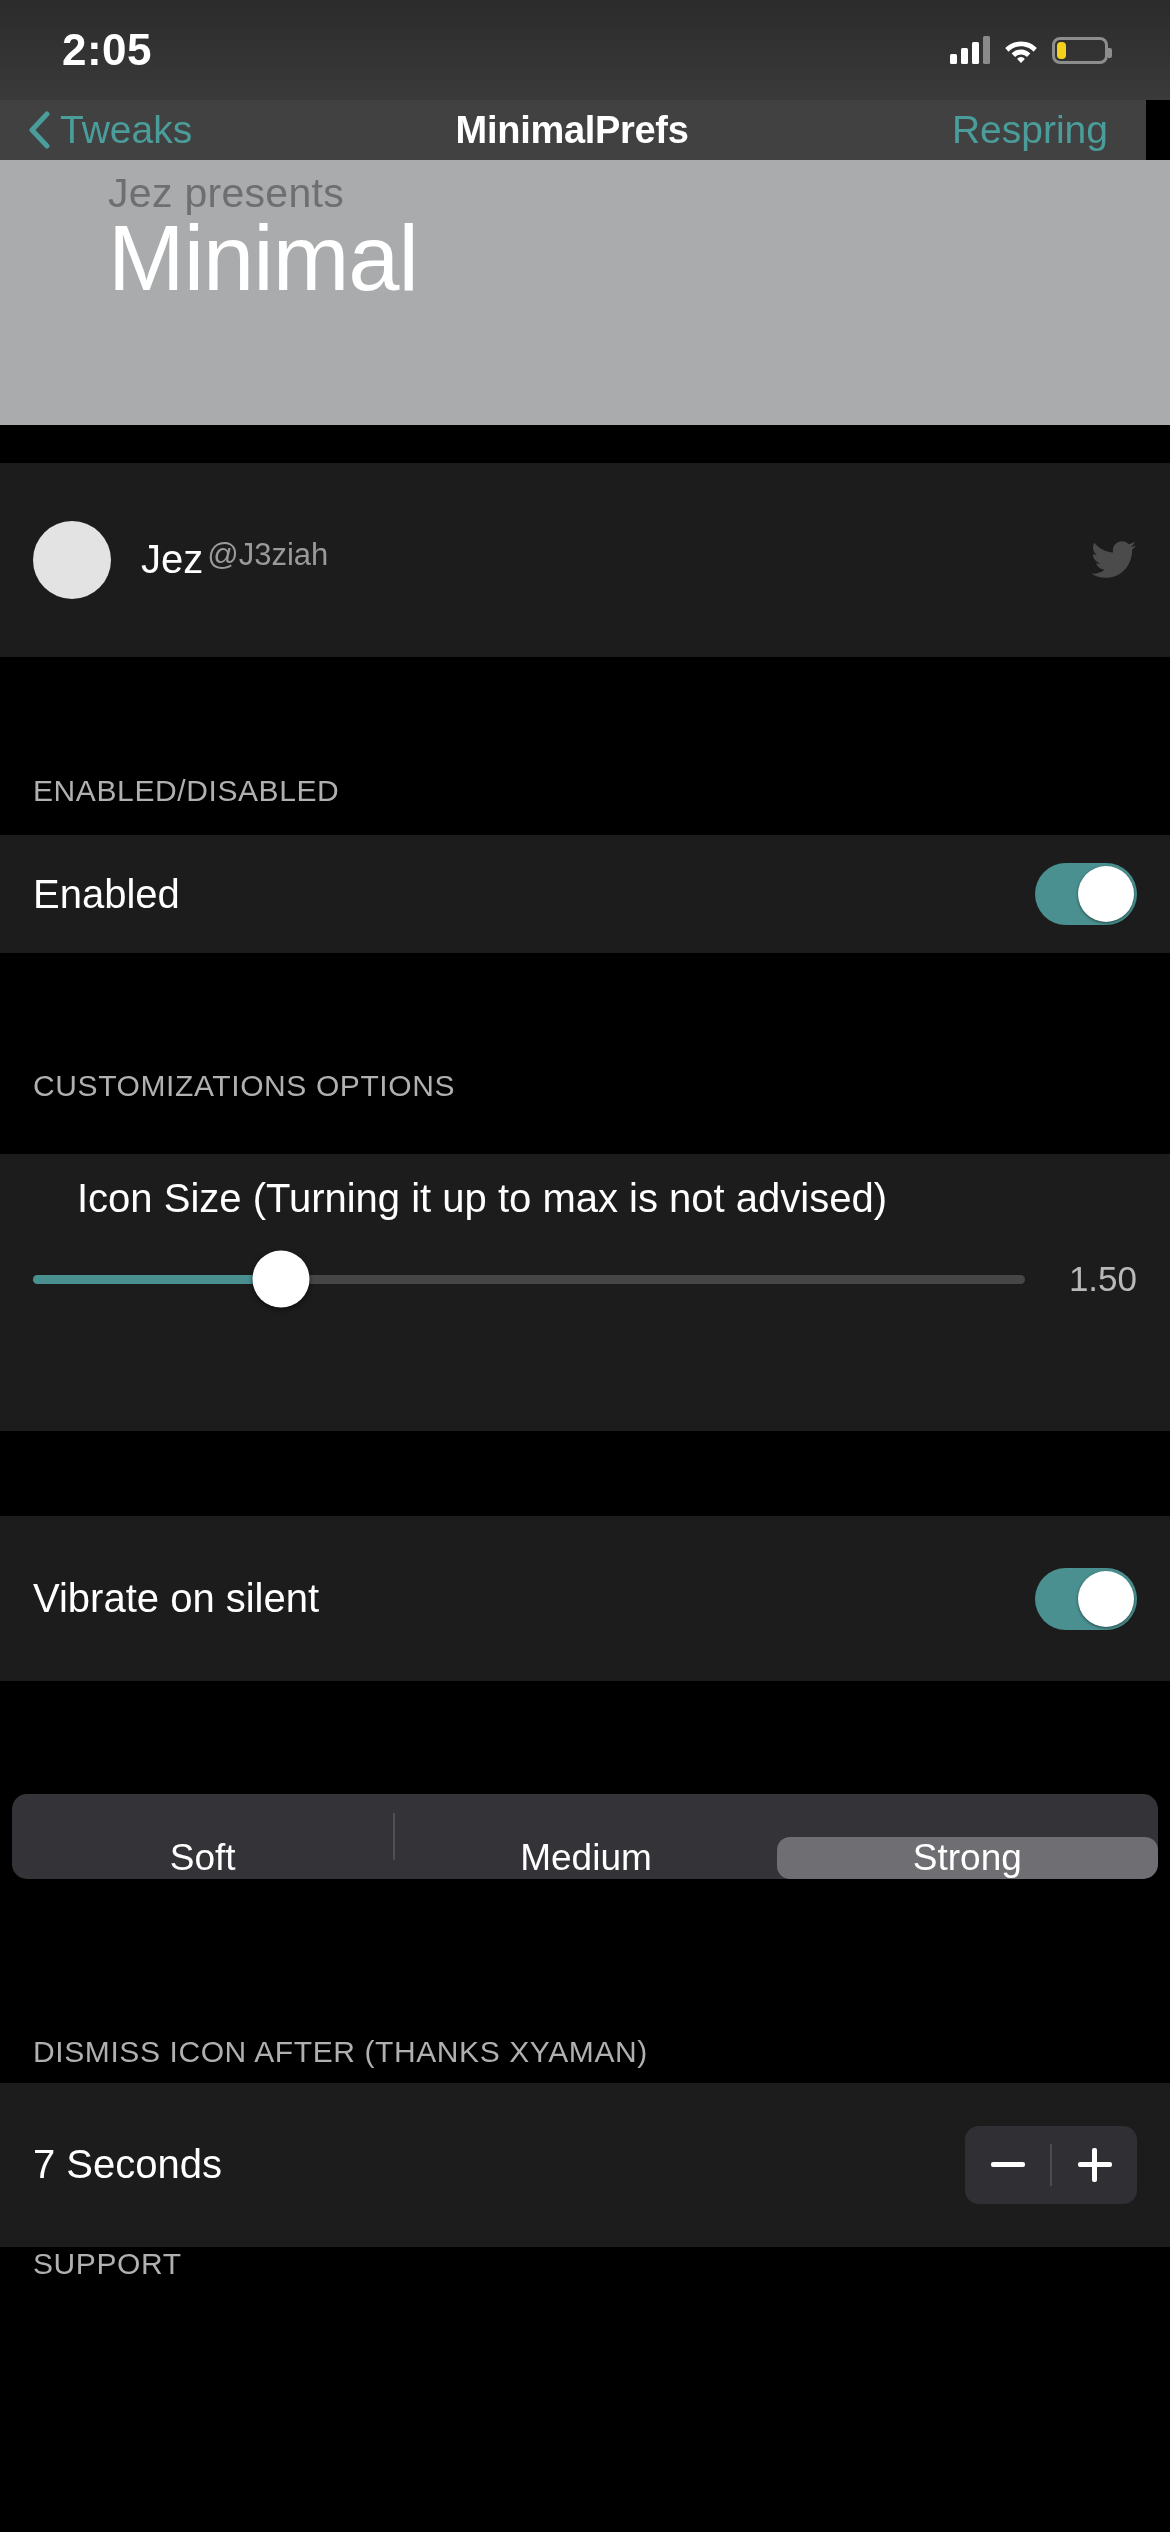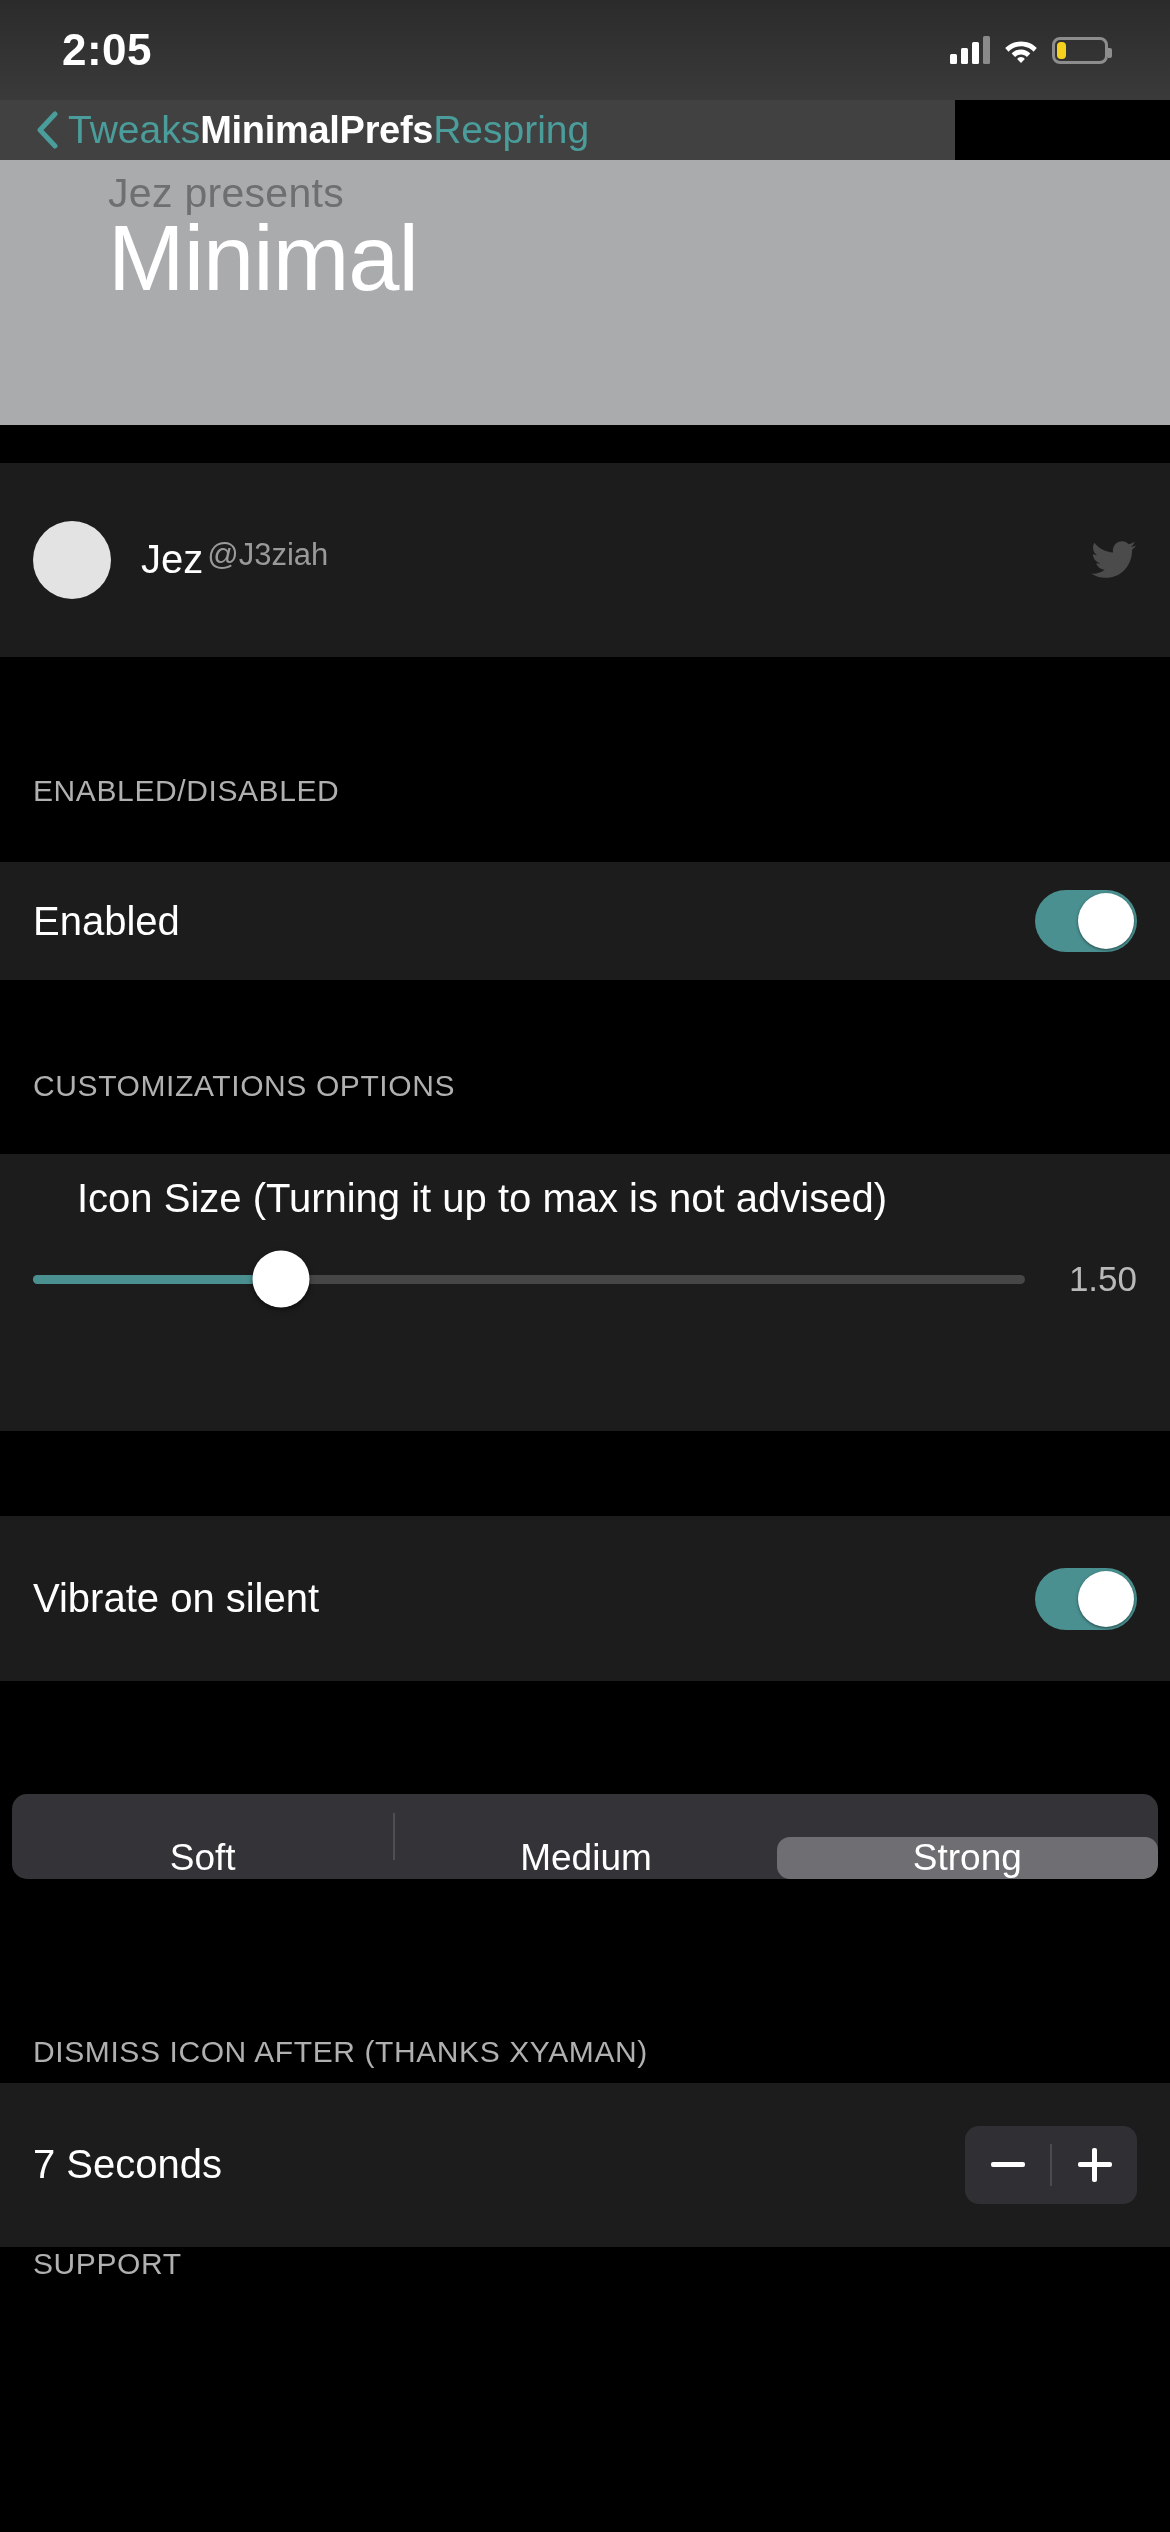--- a/index.html
+++ b/index.html
@@ -33,24 +33,24 @@
     position:relative; padding:2px; display:flex; align-items:center;
   }
   .battery:after {
     content:""; position:absolute; right:-7px; top:8px;
     width:4px; height:10px; background:#8d8d8d; border-radius:0 2px 2px 0;
   }
   .battery-fill { height:100%; background:#f5d11e; border-radius:4px; }
 
   
   .navbar {
-    position:absolute; top:100px; left:0; width:955px; height:60px;
+    position:absolute; top:100px; left:0; width:1146px; height:60px;
     background:#414141;
-    display:flex; align-items:center; 
-    padding:0 36px;
+    display:flex; align-items:center; justify-content:space-between;
+    padding:0 28px;
   }
   .nav-back { display:flex; align-items:center; gap:10px; color:#4a9d9a; }
   .nav-chev { display:block; width:22px; height:38px; }
   .nav-back-label { font-size:39px; color:#4a9d9a; }
   .nav-title { font-size:38px; font-weight:700; color:#fff; letter-spacing:-0.3px; }
   .nav-action { font-size:39px; color:#4a9d9a; padding-right:10px; }
 
   
   .banner {
     position:absolute; top:160px; left:0; width:1170px; height:265px;
@@ -232,21 +232,21 @@
       <svg width="46" height="40" viewBox="0 0 46 40">
         <path d="M45 5.6c-1.7.75-3.5 1.25-5.4 1.5 1.95-1.2 3.4-3.05 4.1-5.25-1.8 1.1-3.85 1.9-6 2.3C36 2.3 33.6 1.2 31 1.2c-5.05 0-9.15 4.15-9.15 9.25 0 .7.1 1.4.25 2.05-7.6-.4-14.35-4.1-18.85-9.7-.8 1.35-1.25 2.95-1.25 4.65 0 3.2 1.6 6.05 4.05 7.7-1.5-.05-2.9-.45-4.15-1.15v.1c0 4.5 3.15 8.25 7.35 9.1-.75.2-1.55.3-2.4.3-.6 0-1.15-.05-1.7-.15 1.15 3.65 4.5 6.3 8.5 6.4-3.1 2.45-7 3.9-11.25 3.9-.75 0-1.45-.05-2.15-.15C4.2 36.2 9.1 37.8 14.4 37.8c17.25 0 26.7-14.4 26.7-26.9 0-.4 0-.8-.05-1.2C42.9 8.4 44.1 7.1 45 5.6z" fill="#4b4b4b"></path>
       </svg>
     </div>
   </div>
 
   <div class="section-header" style="position: absolute; top: 657.086px; height: 164.6px; --s: 1.646;">
     <span>ENABLED/DISABLED</span>
   </div>
 
-  <div class="cell" style="position: absolute; top: 862px; height: 118px; --s: 1.646;">
+  <div class="cell" style="position: absolute; top: 835px; height: 118px; --s: 1.646;">
     <span class="cell-label">Enabled</span>
     <div class="toggle">
       <div class="knob"></div>
     </div>
   </div>
 
   <div class="section-header" style="position: absolute; top: 986.286px; height: 131px; --s: 1.646;">
     <span>CUSTOMIZATIONS OPTIONS</span>
   </div>
 

